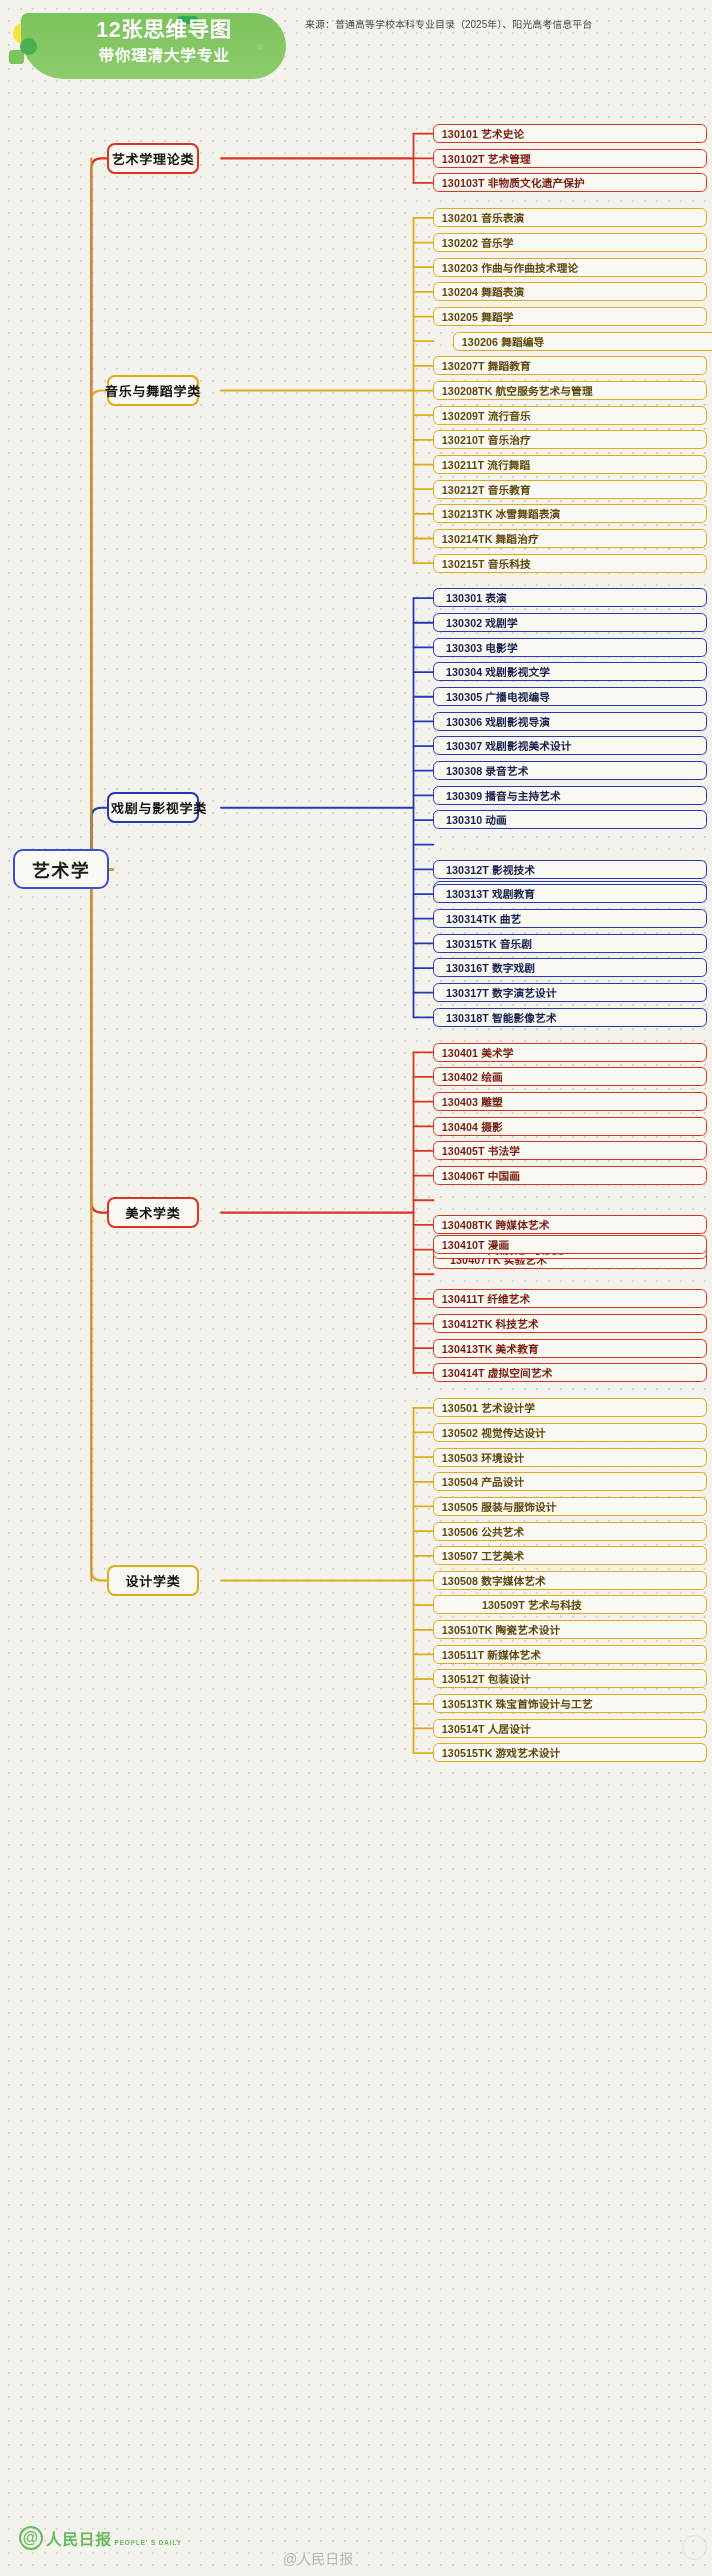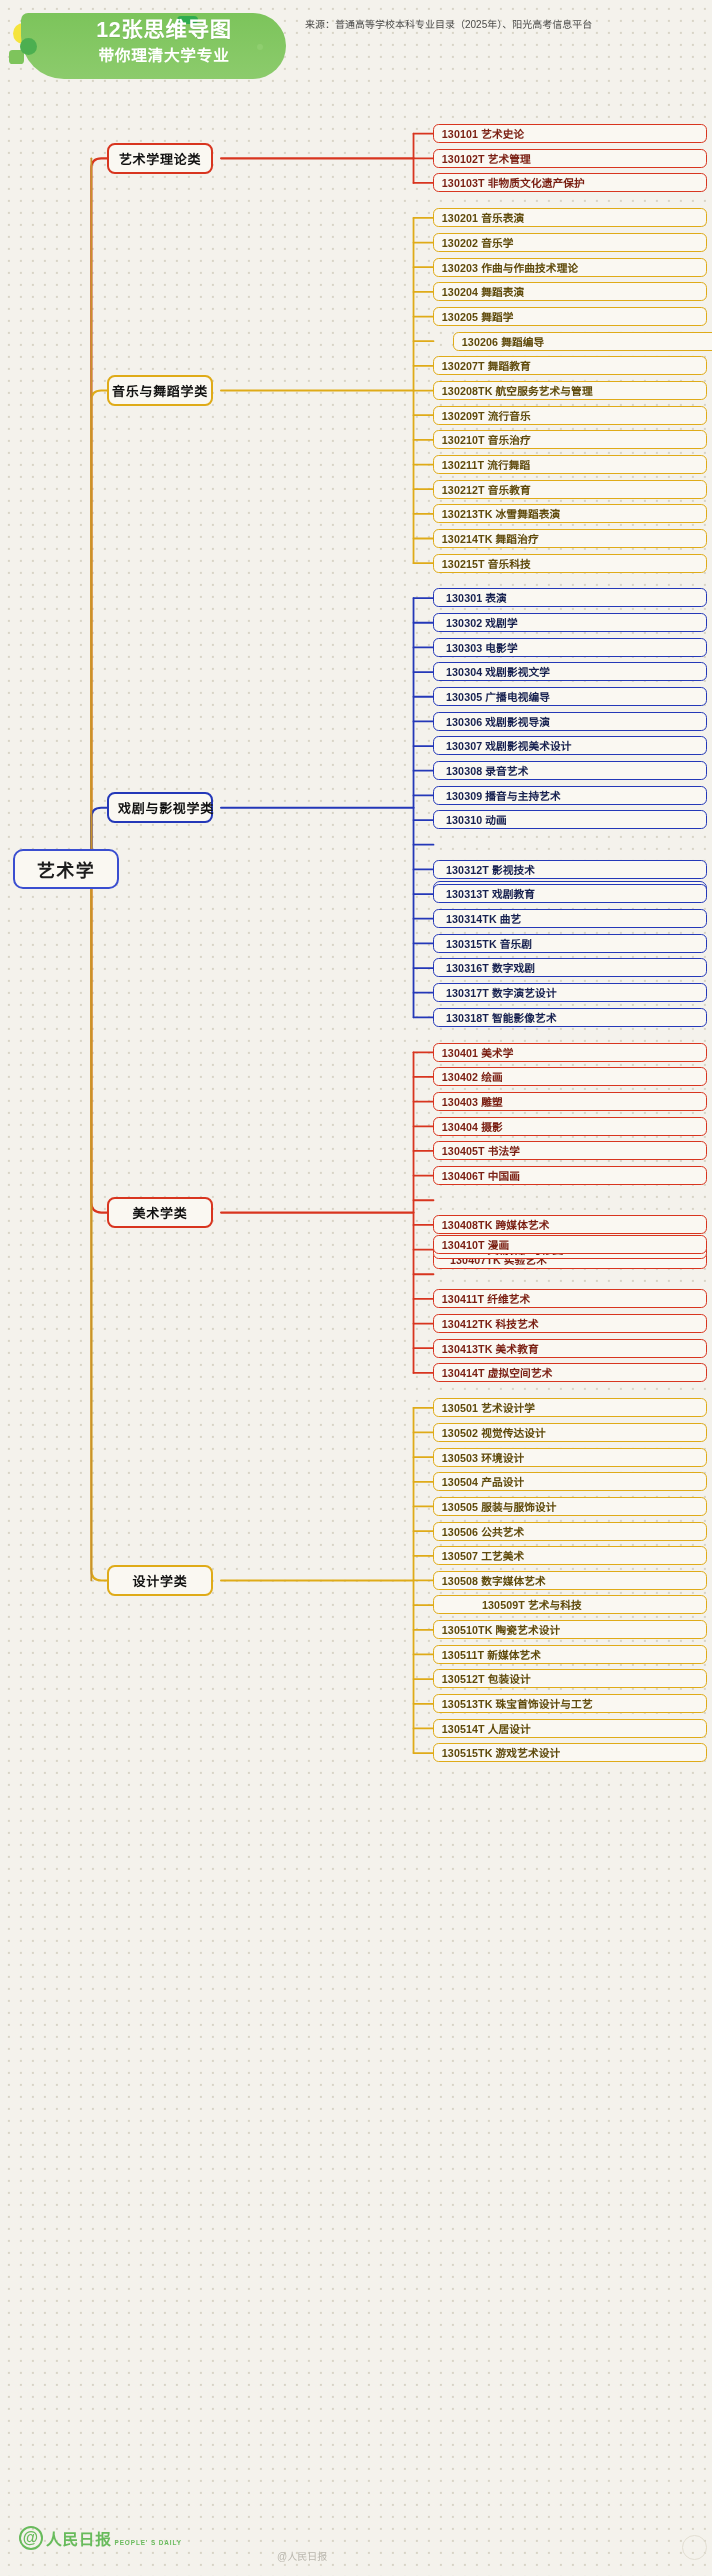--- a/index.html
+++ b/index.html
@@ -56,32 +56,32 @@
   .node{
     position:absolute;
     box-sizing:border-box;
     background:#faf8f2;
     display:flex; align-items:center;
     white-space:nowrap;
     z-index:3;
   }
   
   #root{
-    left:13px; width:106px; height:40px;
+    left:13px; width:96px; height:40px;
     border:2.1px solid #3a4ed0; border-radius:10px;
     justify-content:center;
     font-size:18px; font-weight:bold; color:#1c1c1c;
     letter-spacing:1.4px;
   }
   
   .grp{
     height:31px; border-width:2.1px; border-style:solid; border-radius:7.8px;
     justify-content:center;
     font-size:13px; font-weight:bold; letter-spacing:0.7px;
-    left:107px; width:106px;
+    left:107px; width:92px;
   }
   
   .leaf{
     height:19px; border-width:1.8px; border-style:solid; border-radius:5.7px;
     padding-left:7.8px;
     font-size:10.7px; font-weight:bold; letter-spacing:0.1px;
     left:433px; width:274px;
   }
 
   
@@ -95,22 +95,22 @@
   
   #footer{position:absolute;left:18.5px;top:2526px;z-index:6;display:flex;align-items:center;}
   .logo-at{
     width:24px;height:24px;border:2.1px solid #68bb5c;border-radius:50%;
     display:flex;align-items:center;justify-content:center;
     font-size:15.7px;color:#68bb5c;font-weight:bold;box-sizing:border-box;
   }
   .logo-cn{font-size:15.7px;font-weight:bold;color:#68bb5c;margin-left:3.6px;letter-spacing:0.7px;}
   .logo-en{font-size:6.4px;font-weight:bold;color:#68bb5c;letter-spacing:0.9px;margin-top:9.3px;margin-left:2.9px;}
   #weibo{
-    position:absolute;left:277px;top:2548px;z-index:6;
-    font-size:10px;color:#b9b6ad;
+    position:absolute;left:283px;top:2548px;z-index:6;
+    font-size:14px;color:#b9b6ad;
   }
   #wm-circle{
     position:absolute;right:5.7px;top:2535px;width:23px;height:23px;
     border:0.7px solid #e2ded2;border-radius:50%;z-index:6;
   }
 </style>
 </head>
 <body>
 
 <div id="dots"></div>

